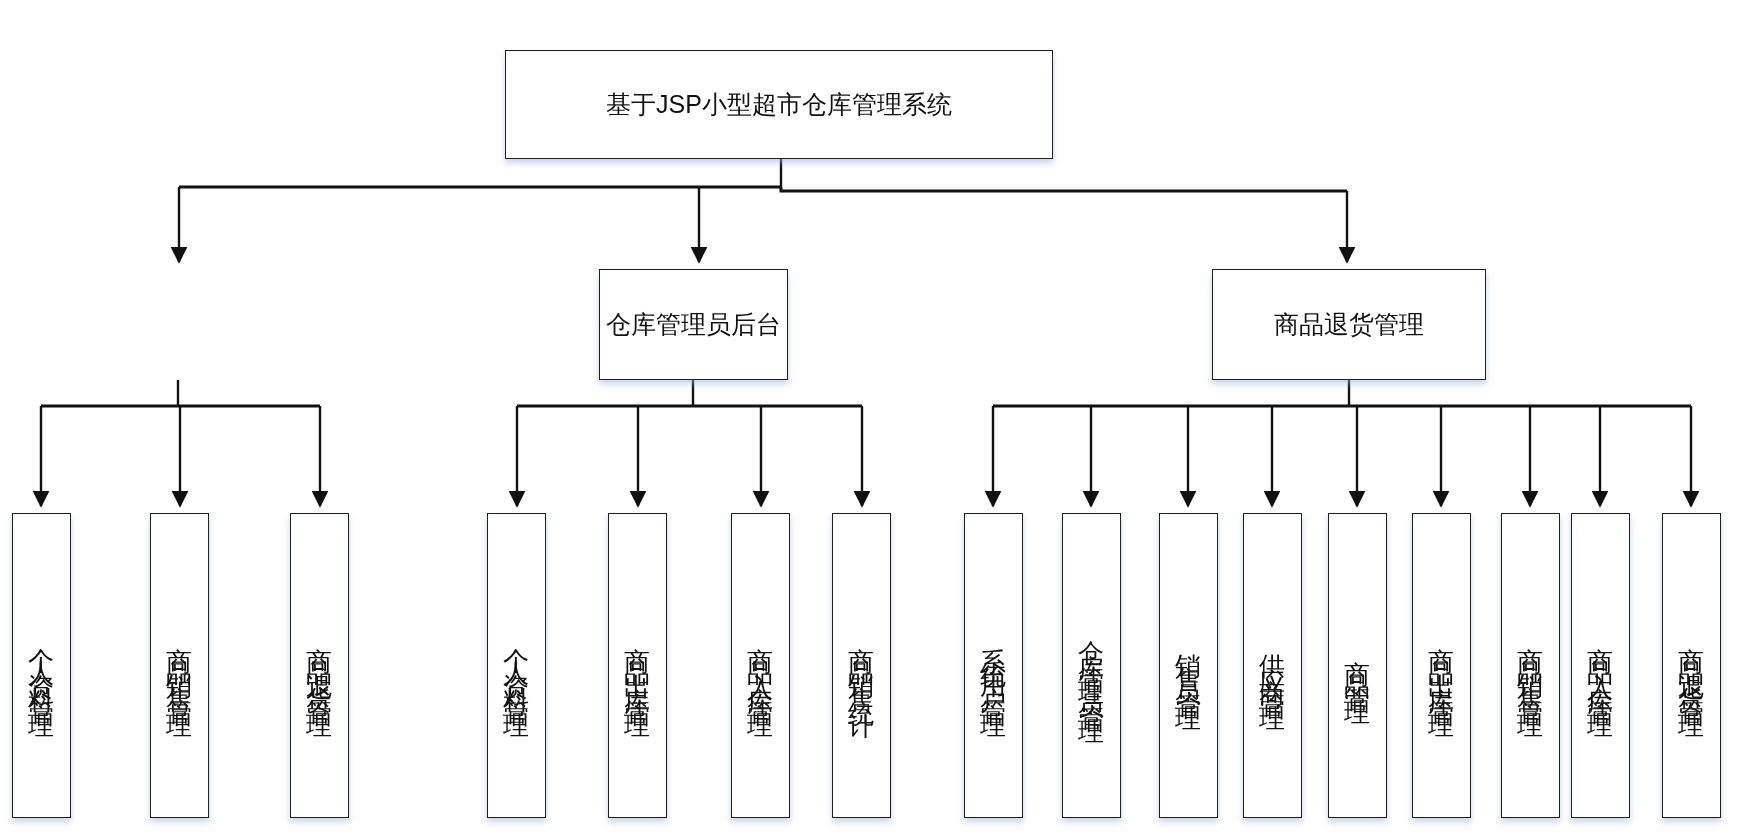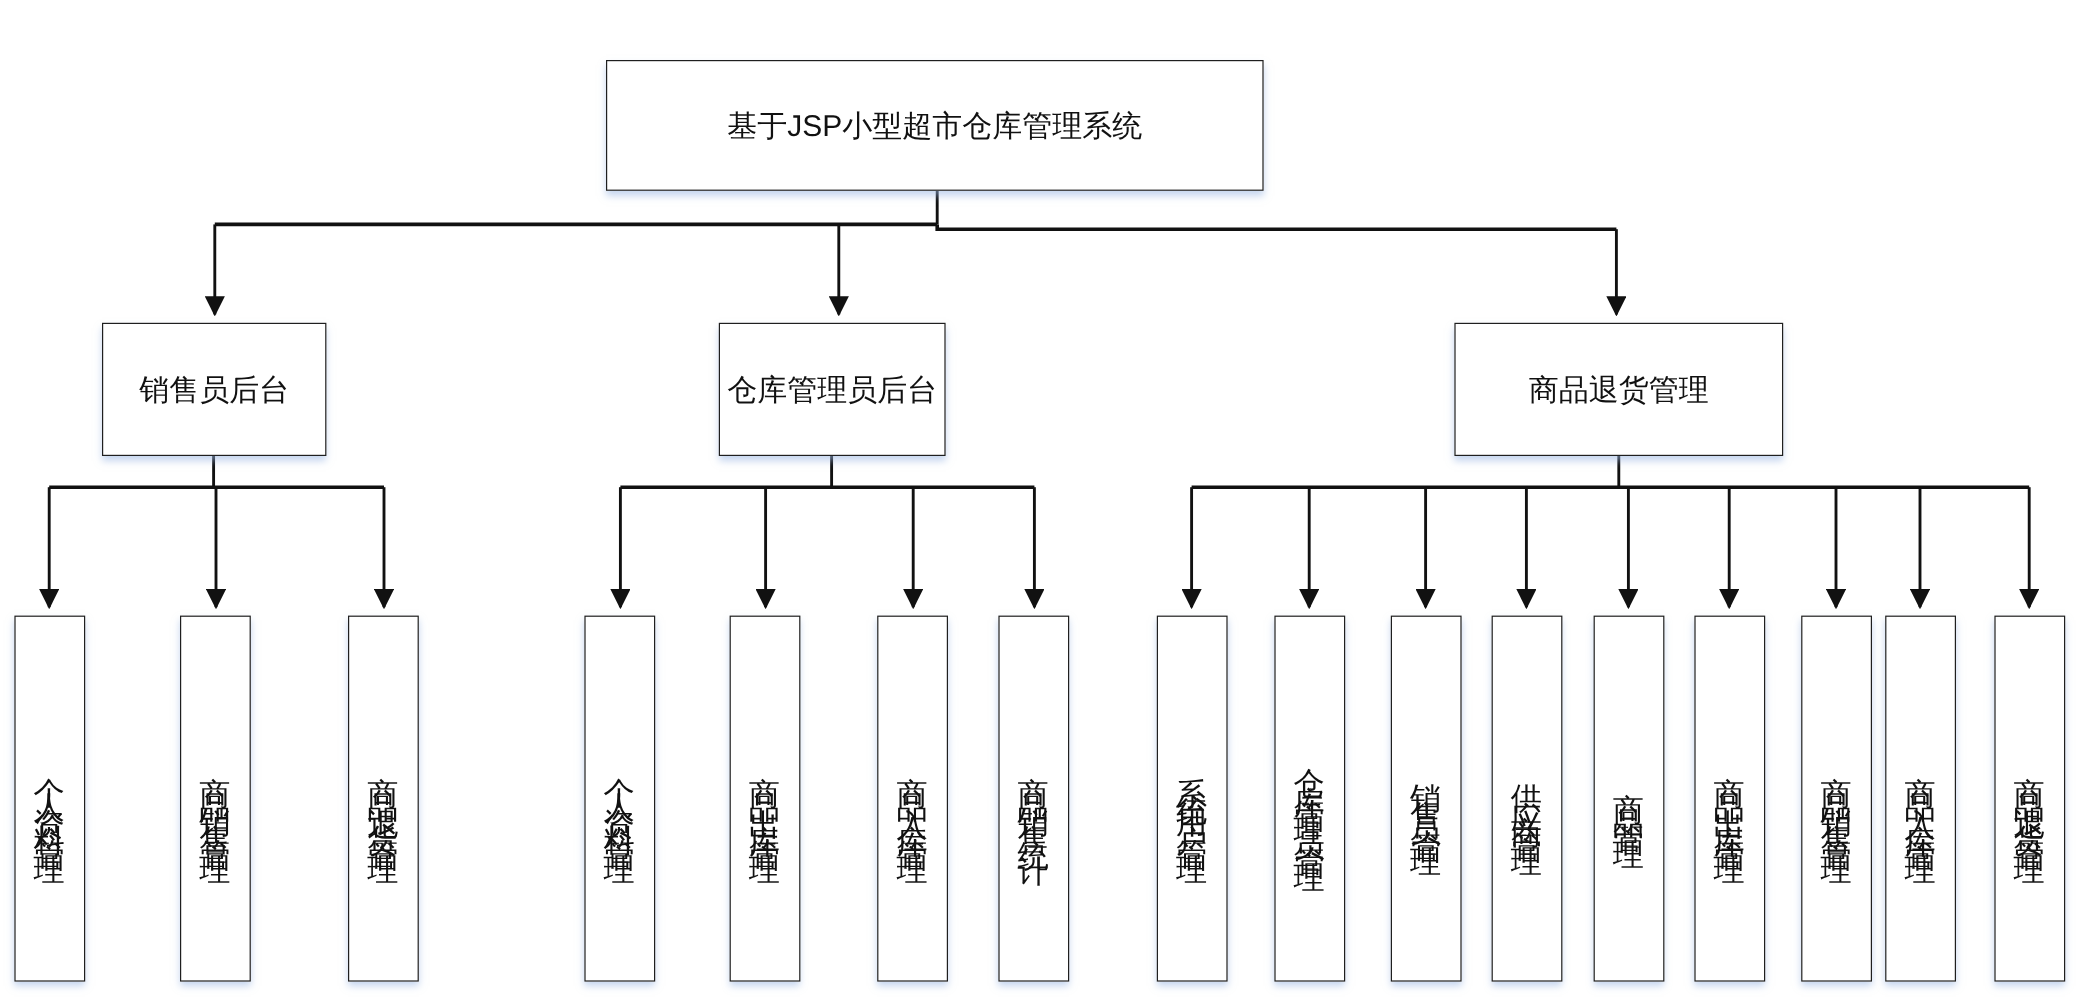--- a/index.html
+++ b/index.html
@@ -89,23 +89,20 @@
     <line class="arrow" x1="1441" y1="406" x2="1441" y2="506" marker-end="url(#arw)"></line>
     <line class="arrow" x1="1530" y1="406" x2="1530" y2="506" marker-end="url(#arw)"></line>
     <line class="arrow" x1="1600" y1="406" x2="1600" y2="506" marker-end="url(#arw)"></line>
     <line class="arrow" x1="1691" y1="406" x2="1691" y2="506" marker-end="url(#arw)"></line>
   </svg>
 
   <div class="node root">
     <span>基于JSP小型超市仓库管理系统</span>
   </div>
 
-  <div class="node branch branch-1">
-    <span>销售员后台</span>
-  </div>
   <div class="node branch branch-2">
     <span>仓库管理员后台</span>
   </div>
   <div class="node branch branch-3">
     <span>商品退货管理</span>
   </div>
 
   <div class="node leaf" style="left:12px">
     <span class="vtext">个人资料管理</span>
   </div>

